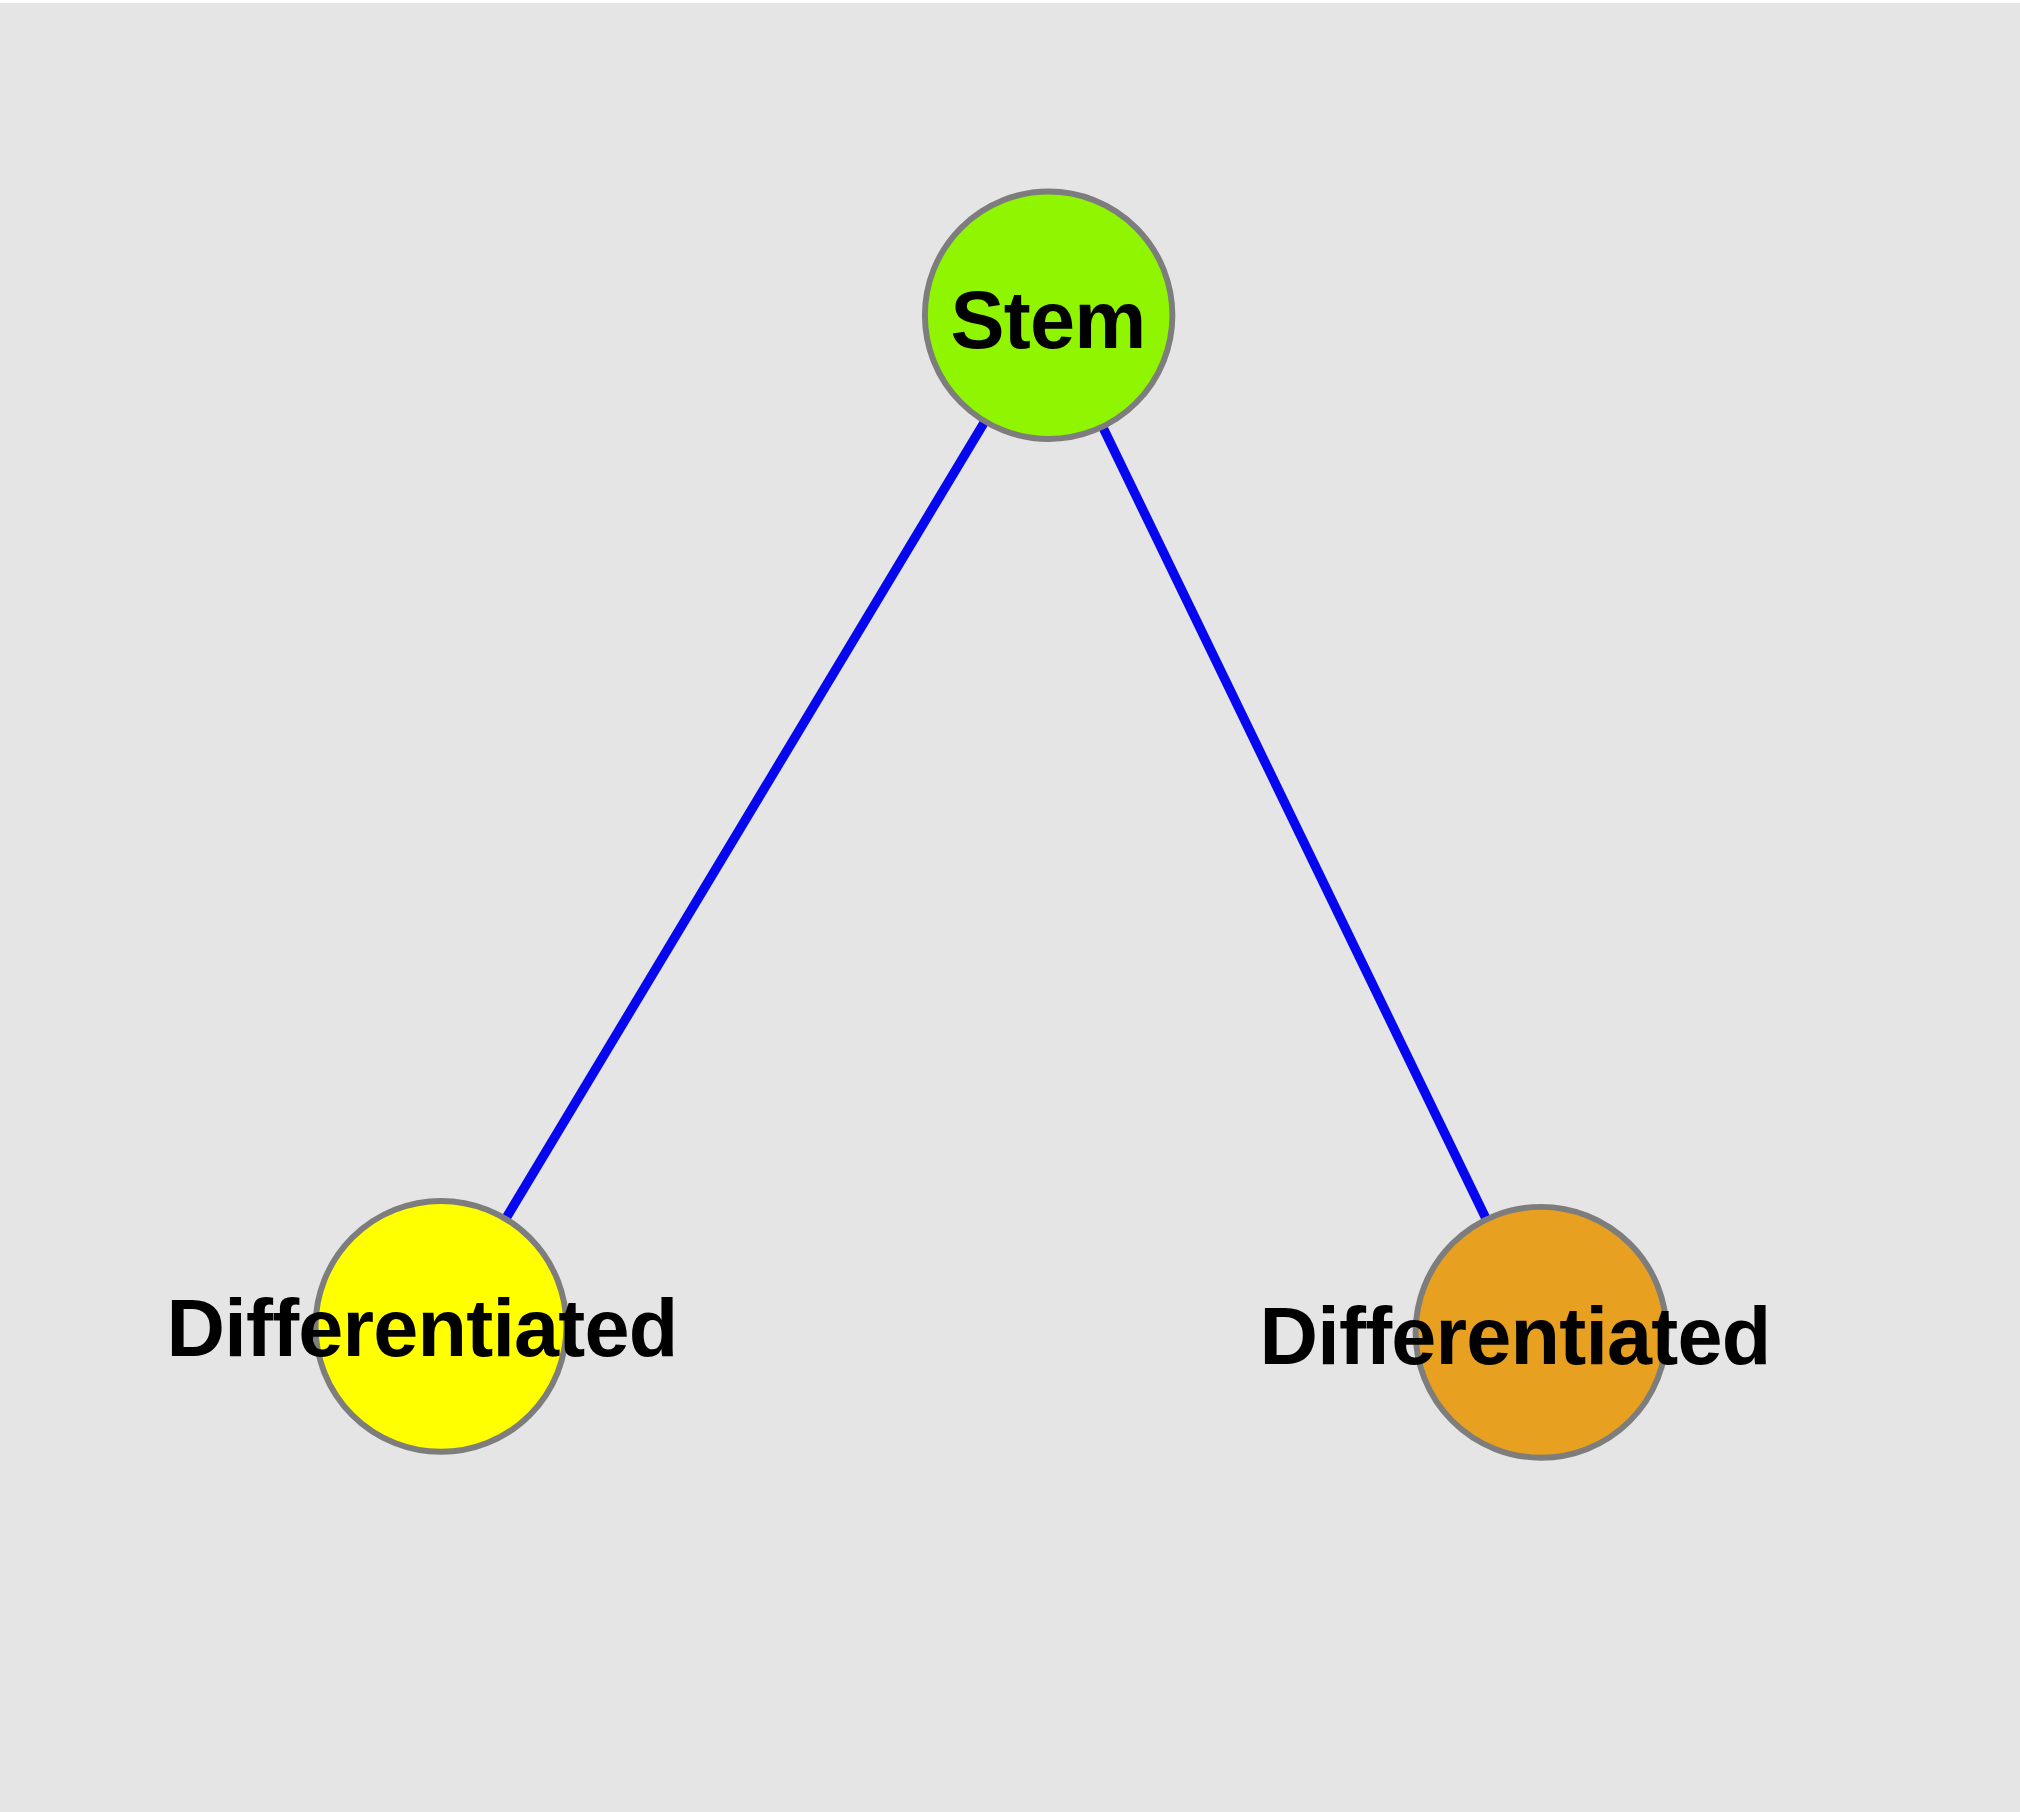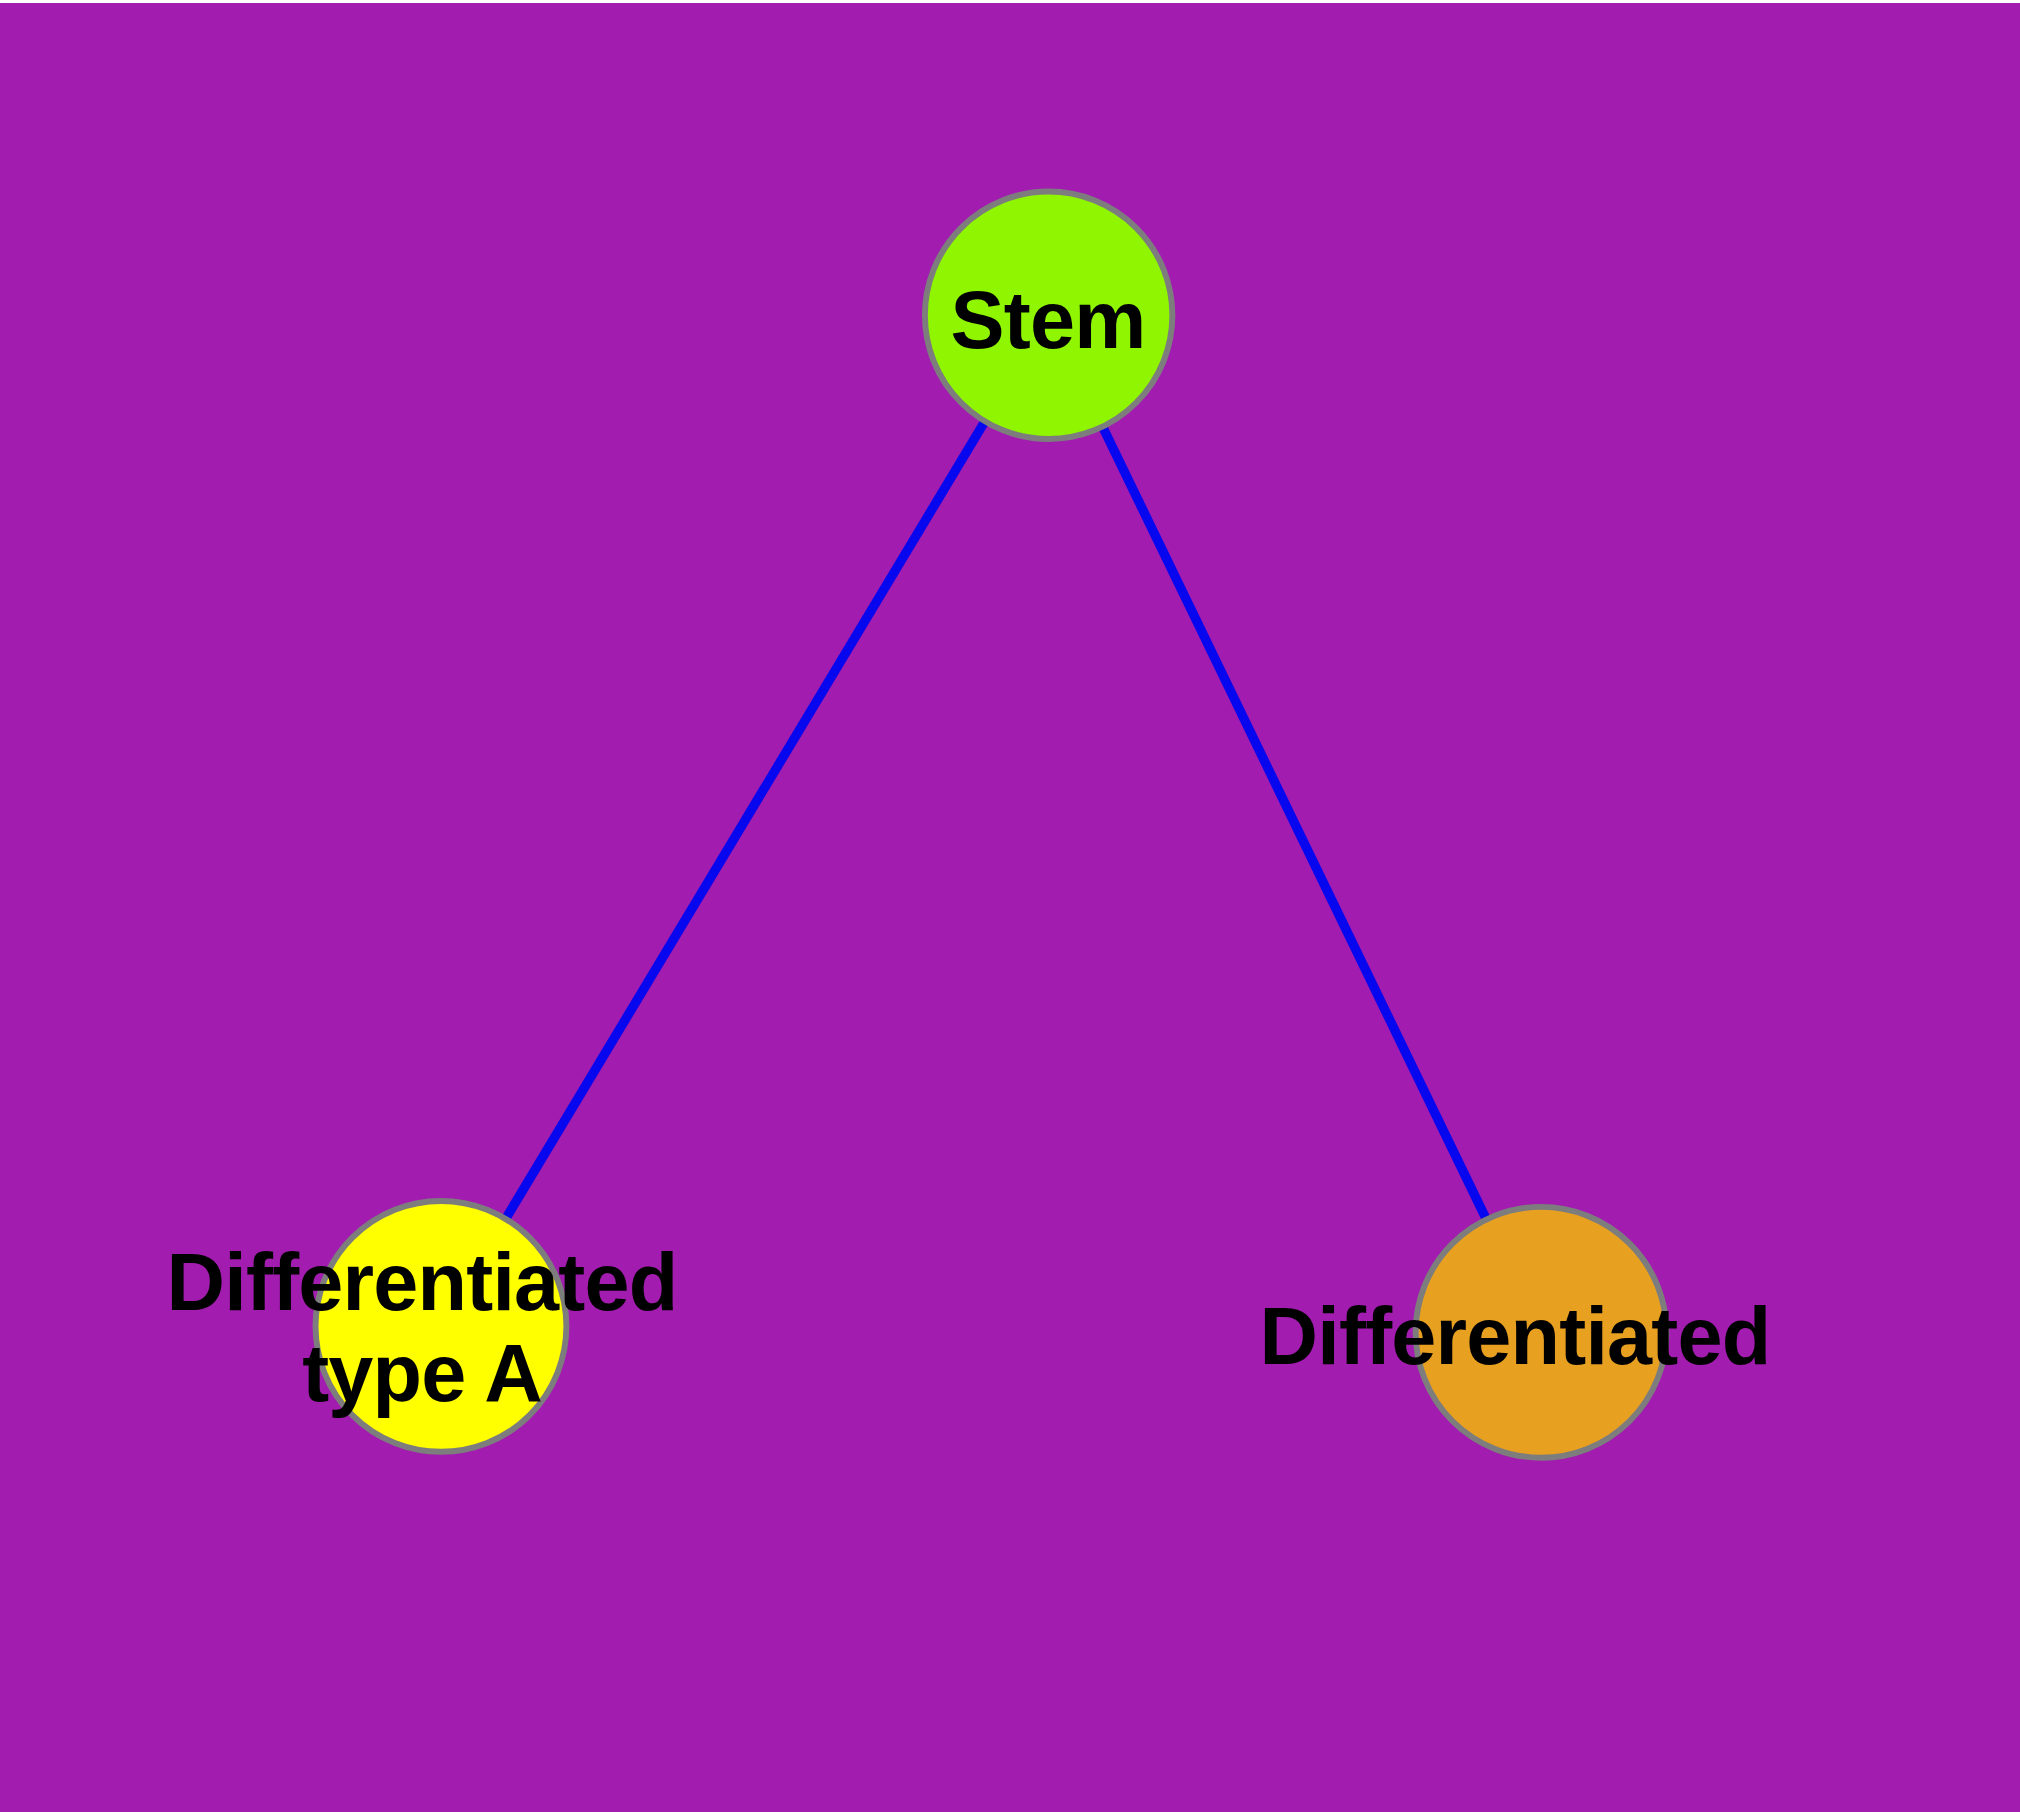--- a/index.html
+++ b/index.html
@@ -35,39 +35,38 @@
     white-space: nowrap;
     letter-spacing: -0.8px;
   }
   .node-label span {
     display: block;
   }
 </style>
 </head>
 <body>
 
-<div id="canvas" style="background: #a21caf;">
+<div id="canvas" style="background: #e5e5e5;">
 
   <div id="top-strip" style="background: rgb(255, 255, 255);"></div>
 
   <svg id="graph-svg" width="2021" height="1812" viewBox="0 0 2384 2138">
     <line x1="1237" y1="372" x2="520" y2="1565" stroke="#0606EF" stroke-width="11"></line>
     <line x1="1237" y1="372" x2="1818" y2="1572" stroke="#0606EF" stroke-width="11"></line>
     <circle cx="1237" cy="372" r="146" fill="#8FF500" stroke="#7D7D7D" stroke-width="7"></circle>
     <circle cx="520" cy="1565" r="148" fill="#FFFF00" stroke="#7D7D7D" stroke-width="7"></circle>
     <circle cx="1818" cy="1572" r="148" fill="#E8A020" stroke="#7D7D7D" stroke-width="7"></circle>
   </svg>
 
   <div class="node-label" style="left: 1048px; top: 320px; color: rgb(0, 0, 0); font-size: 81px; line-height: 91px;">
     <span>Stem</span>
   </div>
 
   <div class="node-label" style="left: 422px; top: 1328px; color: rgb(0, 0, 0); font-size: 81px; line-height: 91px;">
     <span>Differentiated</span>
-    <span>type A</span>
   </div>
 
   <div class="node-label" style="left: 1515px; top: 1336px; color: rgb(0, 0, 0); font-size: 81px; line-height: 91px;">
     <span>Differentiated</span>
   </div>
 
 </div>
 
 
 </body></html>

